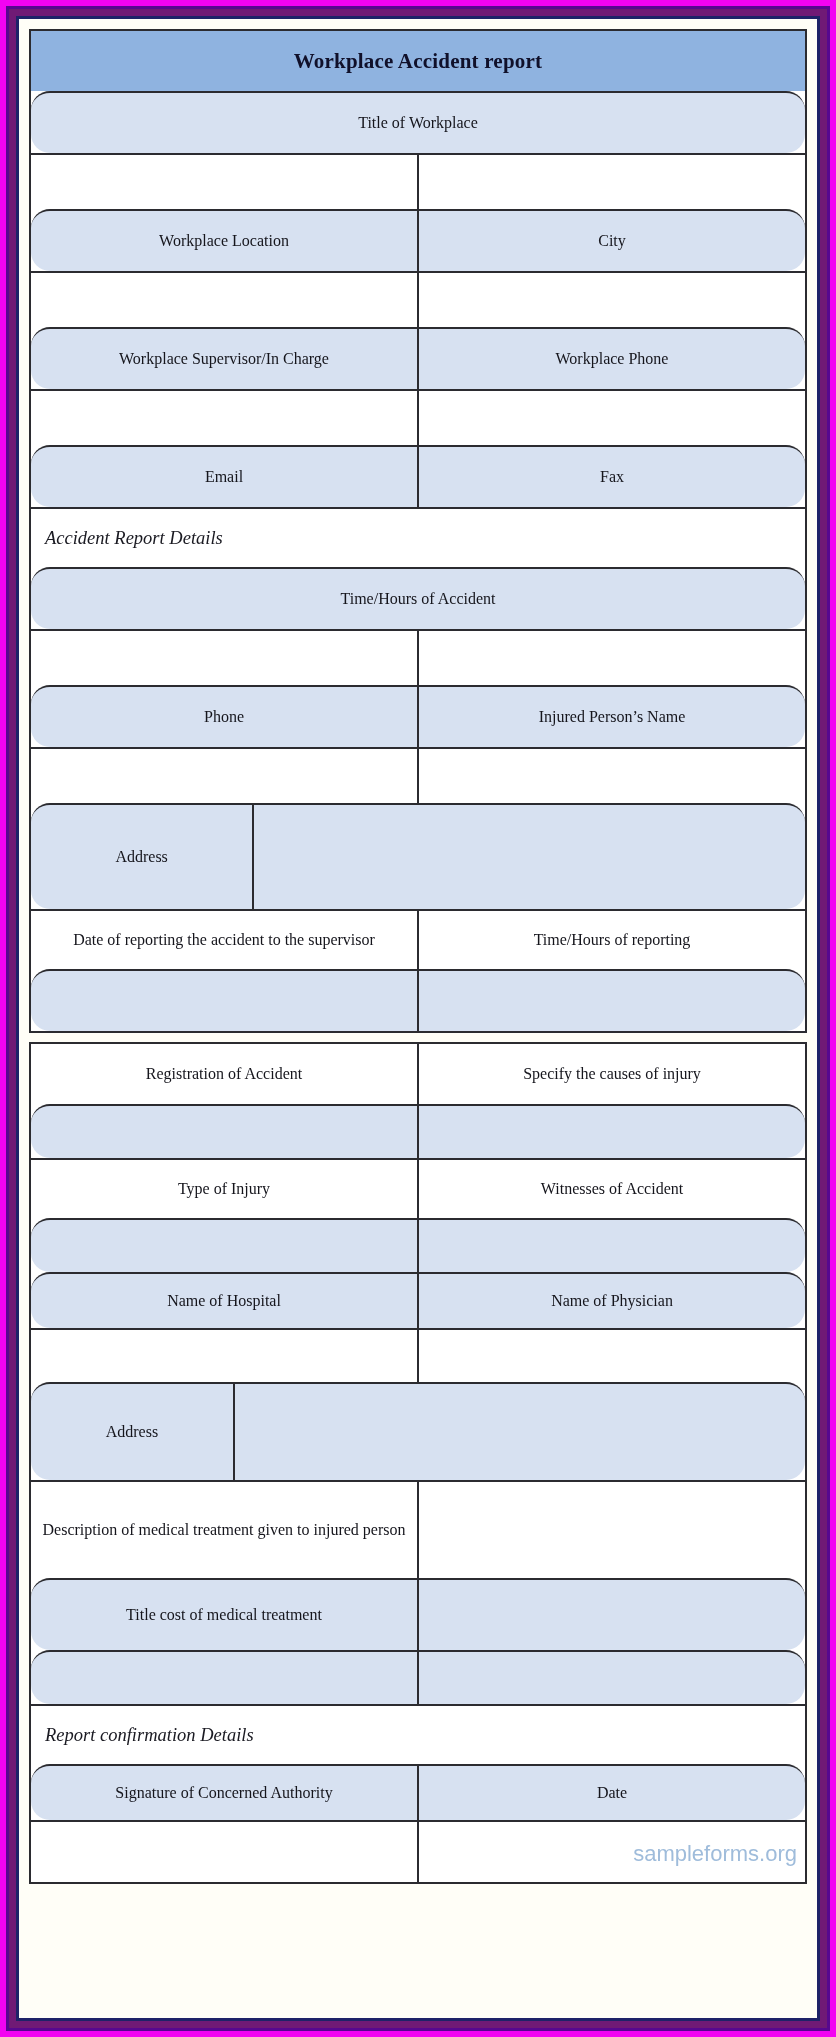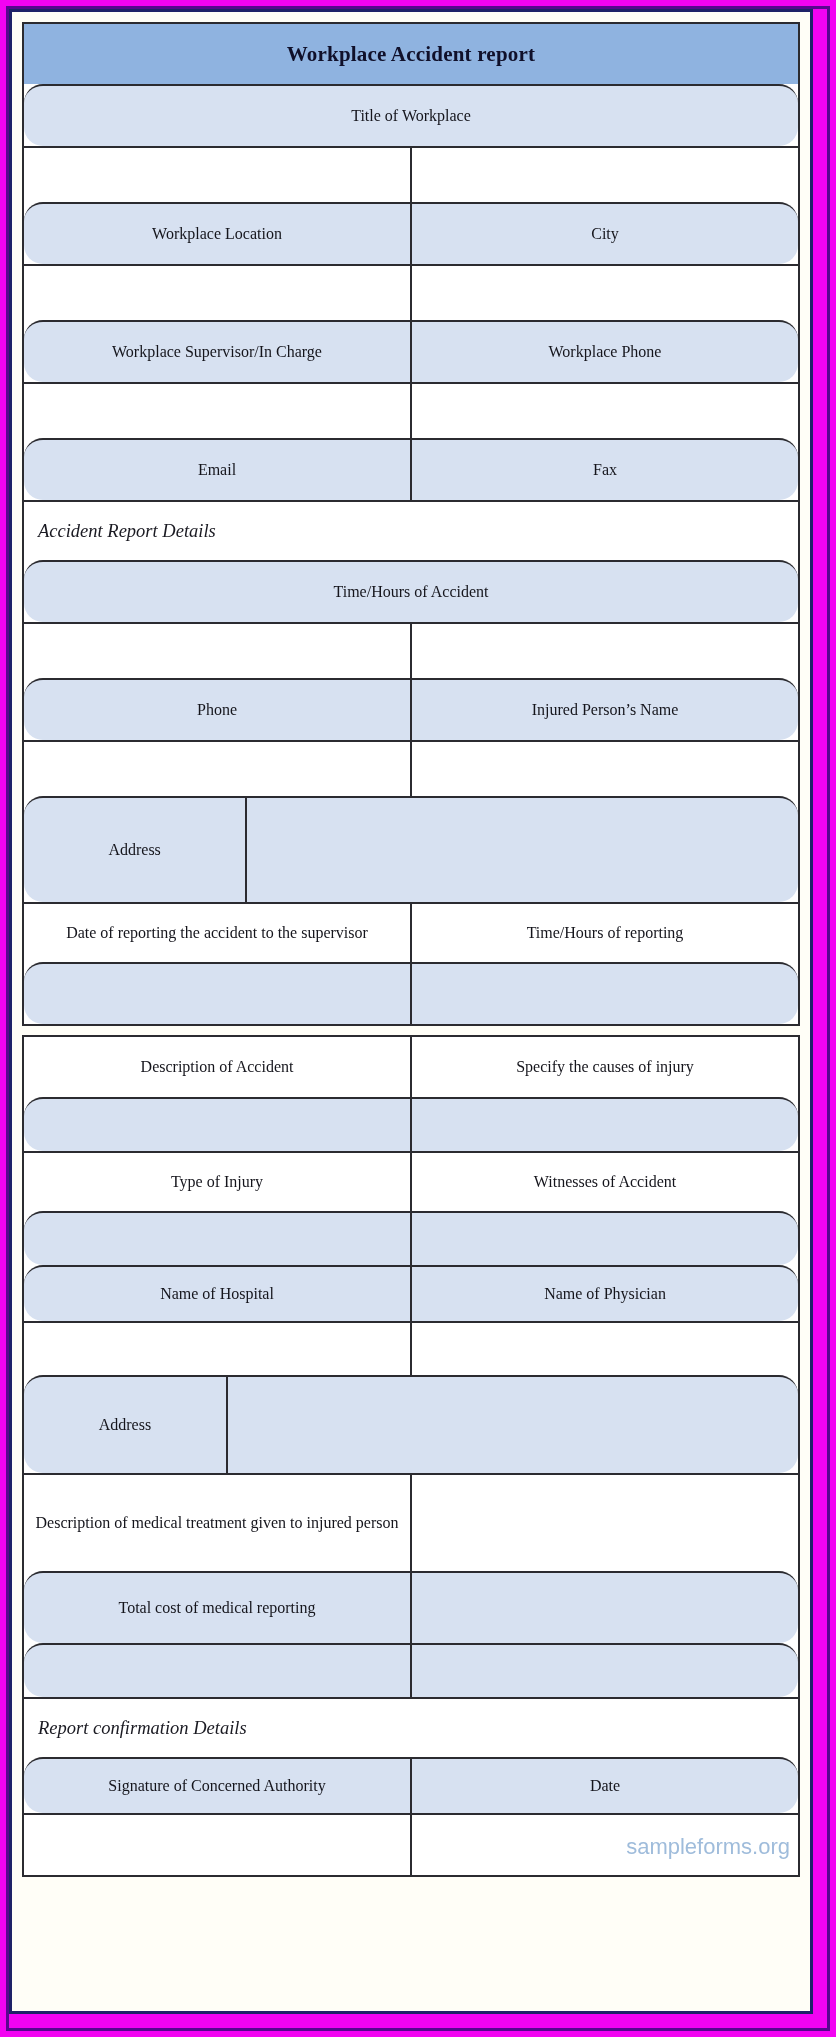--- a/index.html
+++ b/index.html
@@ -3,21 +3,21 @@
 <meta charset="utf-8">
 <style>
   * { margin:0; padding:0; box-sizing:content-box; }
   body { font-family:"Liberation Serif", serif; }
 
   .canvas {
     width:836px; height:2037px; overflow:hidden; background:#F203F2;
   }
   .frame-magenta { width:824px; height:2025px; border:6px solid #F203F2; background:#F203F2; }
   .frame-purple  { width:818px; height:2019px; border:3px solid #57088F; }
-  .frame-white   { width:804px; height:2005px; background:#701a75; }
+  .frame-white   { width:804px; height:2005px; padding:7px; background:#701a75; }
   .frame-navy    { width:798px; height:1999px; border:3px solid #1E2268; background:#FFFEF7; }
   .inner         { width:778px; height:1979px; padding:10px; }
 
   .tbl { border:2px solid #2B2B30; width:774px; background:#FFFFFF; }
   .row { display:flex; border-top:2px solid #2B2B30; }
   .row:first-child { border-top:0; }
   .cell { flex:1 1 50%; display:flex; align-items:center; justify-content:center;
           text-align:center; padding:0 10px; overflow:hidden;
           font-size:16px; color:#15151C; line-height:1.45; }
   .cell + .cell { border-left:2px solid #2B2B30; }
@@ -121,21 +121,21 @@
       <div class="cell"></div>
     </div>
 
   </div>
 
   <div class="gap"></div>
 
   <div class="tbl">
 
     <div class="row white" style="height:60px">
-      <div class="cell">Description of Accident</div>
+      <div class="cell">Registration of Accident</div>
       <div class="cell">Specify the causes of injury</div>
     </div>
     <div class="row blue" style="height:52px">
       <div class="cell"></div>
       <div class="cell"></div>
     </div>
 
     <div class="row white" style="height:58px">
       <div class="cell">Type of Injury</div>
       <div class="cell">Witnesses of Accident</div>
@@ -159,21 +159,21 @@
       <div class="cell addr-label2">Address</div>
       <div class="cell addr-input"></div>
     </div>
 
     <div class="row white" style="height:96px">
       <div class="cell">Description of medical treatment given to injured person</div>
       <div class="cell"></div>
     </div>
 
     <div class="row blue" style="height:70px">
-      <div class="cell">Total cost of medical reporting</div>
+      <div class="cell">Title cost of medical treatment</div>
       <div class="cell"></div>
     </div>
 
     <div class="row blue" style="height:52px">
       <div class="cell"></div>
       <div class="cell"></div>
     </div>
 
     <div class="row white" style="height:58px">
       <div class="cell section-cell">Report confirmation Details</div>

